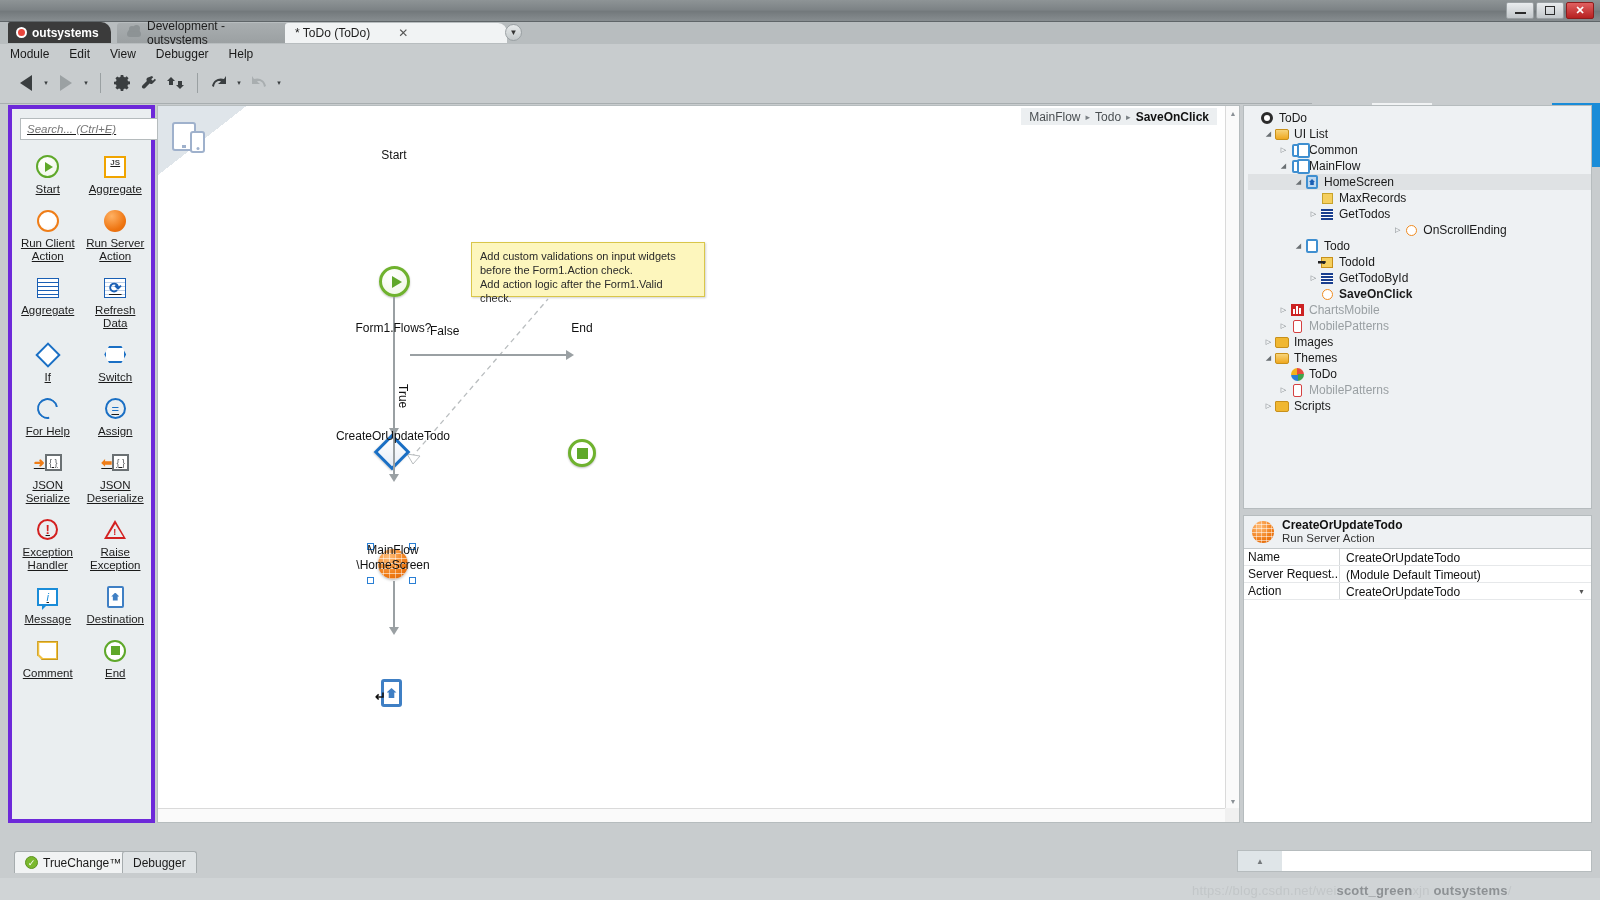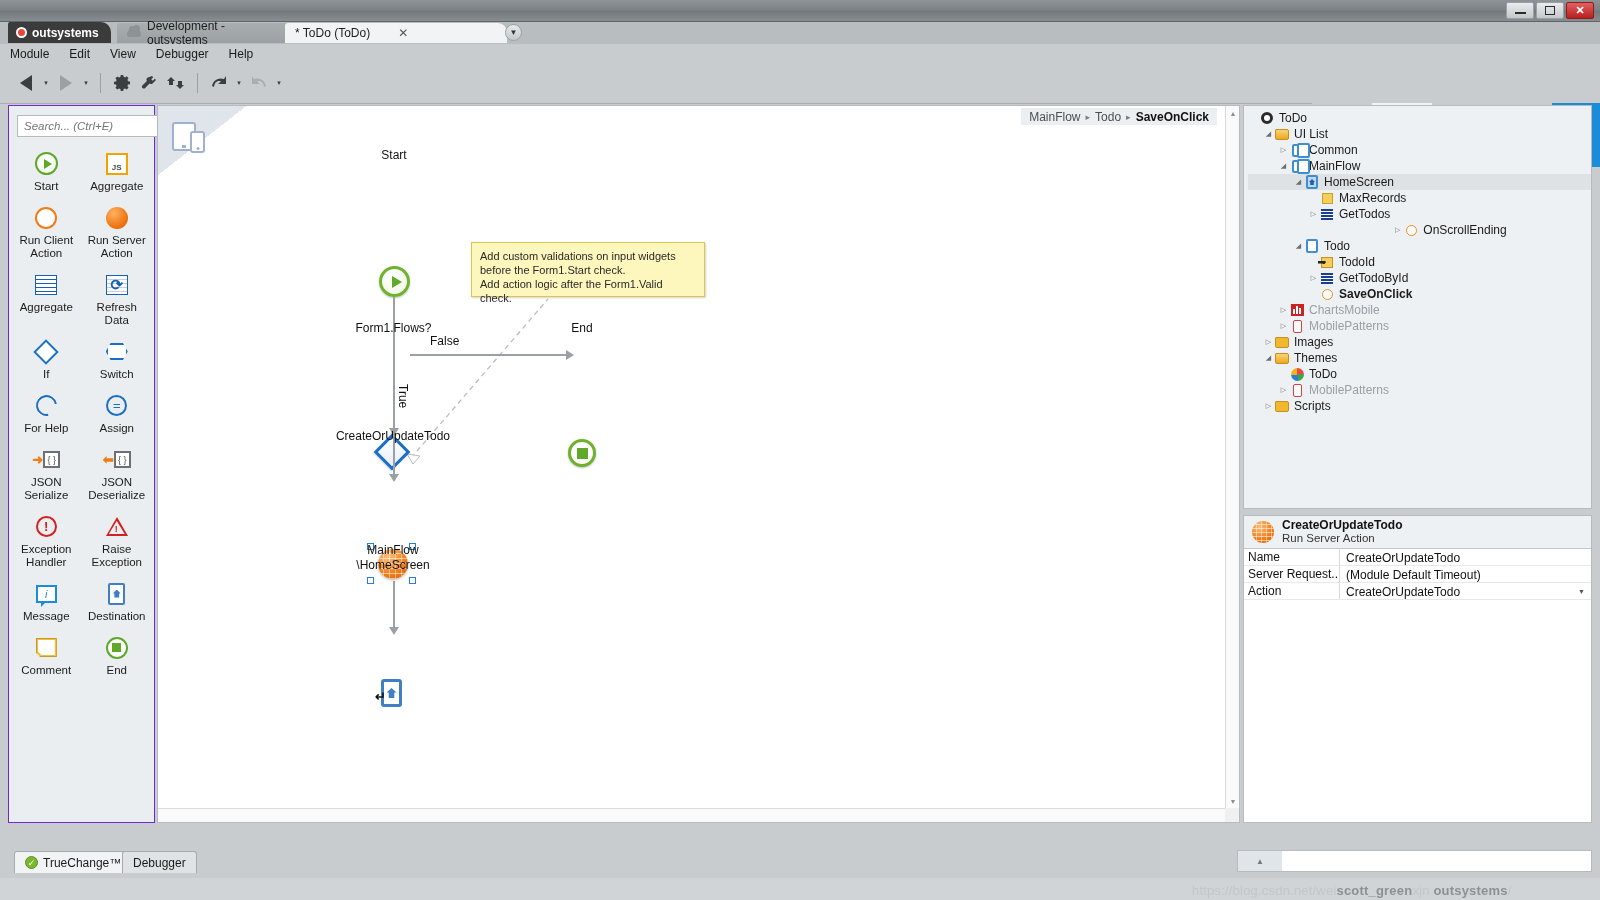--- a/index.html
+++ b/index.html
@@ -104,37 +104,37 @@
   .phone-ic:after{content:"";position:absolute;left:50%;bottom:1.5px;transform:translateX(-50%);width:3px;height:3px;border-radius:50%;background:#1a8cd8;}
   .logic-ic { width:25px;height:25px;border-radius:50%;background:#3a3e40;}
   .data-ic { width:28px;height:21px;display:grid;grid-template-columns:repeat(3,1fr);grid-template-rows:repeat(4,1fr);gap:2px;}
   .data-ic i{background:#3a3e40;display:block;}
   .srch-ic { width:18px;height:18px;border:2.5px solid #fff;border-radius:50%;position:relative;}
   .srch-ic:after{content:"";position:absolute;right:-6px;bottom:-4px;width:9px;height:2.5px;background:#fff;transform:rotate(45deg);}
 
   
   .toolbox {
     position:absolute; left:8px; top:105px; width:147px; height:718px;
-    background:#eaeef0; border:1px solid #6d28d9;
+    background:#eaeef0; border:4px solid #6d28d9;text-decoration:underline;
   }
   .tb-search { margin:9px 8px 4px 8px; display:flex; align-items:center; gap:4px;}
   .tb-search input {
     flex:1; height:22px; border:1px solid #b5bbbd; background:#fff;
     font-style:italic; color:#8b9093; font-size:11.5px; padding:0 6px;
     font-family:"Liberation Sans",sans-serif;
   }
   .collapse { color:#6d7376; font-size:13px; cursor:pointer; }
   .tools { display:grid; grid-template-columns:1fr 1fr; padding:4px 2px;}
   .tool { display:flex;flex-direction:column;align-items:center; padding:5px 2px 6px 2px;}
   .tool .ti { height:27px; display:flex;align-items:center;justify-content:center;}
   .tool .tl { font-size:11.5px; text-align:center; line-height:13px; color:#1c1c1c; margin-top:3px;}
 
   .ic-start{width:23px;height:23px;border-radius:50%;border:2.5px solid #5fa82a;background:radial-gradient(circle at 35% 30%,#fff,#eef6e6);display:flex;align-items:center;justify-content:center;}
   .ic-start:after{content:"";width:0;height:0;border-top:5px solid transparent;border-bottom:5px solid transparent;border-left:8px solid #5fa82a;margin-left:3px;}
-  .ic-js{width:22px;height:22px;border:2px solid #f0a400;background:#fff;display:flex;align-items:flex-end;justify-content:center;font-size:8px;font-weight:bold;color:#4a4a4a;padding-bottom:1px;}
+  .ic-js{width:22px;height:22px;border:2px solid #f0a400;background:#fff;display:flex;align-items:flex-end;justify-content:center;font-size:8px;font-weight:bold;color:#4a4a4a;padding-bottom:9px;}
   .ic-rca{width:22px;height:22px;border-radius:50%;border:2px solid #ef7d18;background:radial-gradient(circle at 38% 30%,#fff 55%,#f3f3f3);}
   .ic-rsa{width:22px;height:22px;border-radius:50%;background:radial-gradient(circle at 35% 28%,#ffb163,#ee7410 65%,#d9640a);}
   .ic-agg{width:22px;height:20px;border:1.5px solid #1a5fb4;background:repeating-linear-gradient(to bottom,#fff 0 3px,#1a5fb4 3px 4px),repeating-linear-gradient(to right,#fff 0 5px,#1a5fb4 5px 6px);}
   .ic-ref{width:22px;height:20px;border:1.5px solid #1a5fb4;background:repeating-linear-gradient(to bottom,#fff 0 3px,#bcd0ea 3px 4px);display:flex;align-items:center;justify-content:center;font-size:15px;font-weight:bold;color:#1a5fb4;line-height:1;}
   .ic-if{width:18px;height:18px;border:2px solid #1a6fc4;background:#fff;transform:rotate(45deg);}
   .ic-sw{width:22px;height:17px;border:2px solid #1a6fc4;background:#fff;clip-path:polygon(22% 0,78% 0,100% 50%,78% 100%,22% 100%,0 50%);}
   .ic-fe{width:21px;height:21px;border-radius:50%;border:2.5px solid #1a6fc4;border-right-color:transparent;transform:rotate(35deg);}
   .ic-as{width:21px;height:21px;border-radius:50%;border:2px solid #1a6fc4;display:flex;align-items:center;justify-content:center;font-size:13px;color:#1a6fc4;line-height:1;}
   .ic-jsonbox{width:17px;height:17px;border:2px solid #6a7073;color:#4a4f52;font-size:9px;display:flex;align-items:center;justify-content:center;background:#fff;}
   .jrow{display:flex;align-items:center;}
@@ -590,35 +590,35 @@
     <div class="flow">
 
       <div class="node-label" style="left:186px;top:42px;width:100px;">Start</div>
       <div class="n-start"></div>
 
       <div class="edge" style="left:235px;top:191px;width:1.5px;height:133px;"></div>
       <div class="arrowhead" style="left:231px;top:322px;"></div>
 
       <div class="note">
         <div>Add custom validations on input widgets</div>
-        <div>before the Form1.Start check.</div>
+        <div>before the Form1.Action check.</div>
         <div>Add action logic after the Form1.Valid check.</div>
       </div>
 
       <svg style="position:absolute;left:230px;top:190px;width:210px;height:165px;overflow:visible;">
         <line x1="23" y1="162" x2="160" y2="3" stroke="#b9bdbf" stroke-width="1.3" stroke-dasharray="5,4"></line>
         <polygon points="19,158 32,160 25,168" fill="#fff" stroke="#b9bdbf" stroke-width="1"></polygon>
       </svg>
 
       <div class="node-label" style="left:163px;top:215px;width:145px;">Form1.Flows?</div>
       <div class="n-if"></div>
 
       <div class="edge" style="left:252px;top:248px;width:160px;height:1.5px;"></div>
       <div class="arrowright" style="left:408px;top:244px;"></div>
-      <div class="edge-lbl" style="left:272px;top:228px;">False</div>
+      <div class="edge-lbl" style="left:272px;top:218px;">False</div>
 
       <div class="node-label" style="left:374px;top:215px;width:100px;">End</div>
       <div class="n-end"></div>
 
       <div class="edge" style="left:235px;top:262px;width:1.5px;height:110px;"></div>
       <div class="arrowhead" style="left:231px;top:368px;"></div>
       <div class="edge-lbl vert" style="left:238px;top:278px;">True</div>
 
       <div class="node-label" style="left:140px;top:323px;width:190px;">CreateOrUpdateTodo</div>
       <div class="n-rsa">

